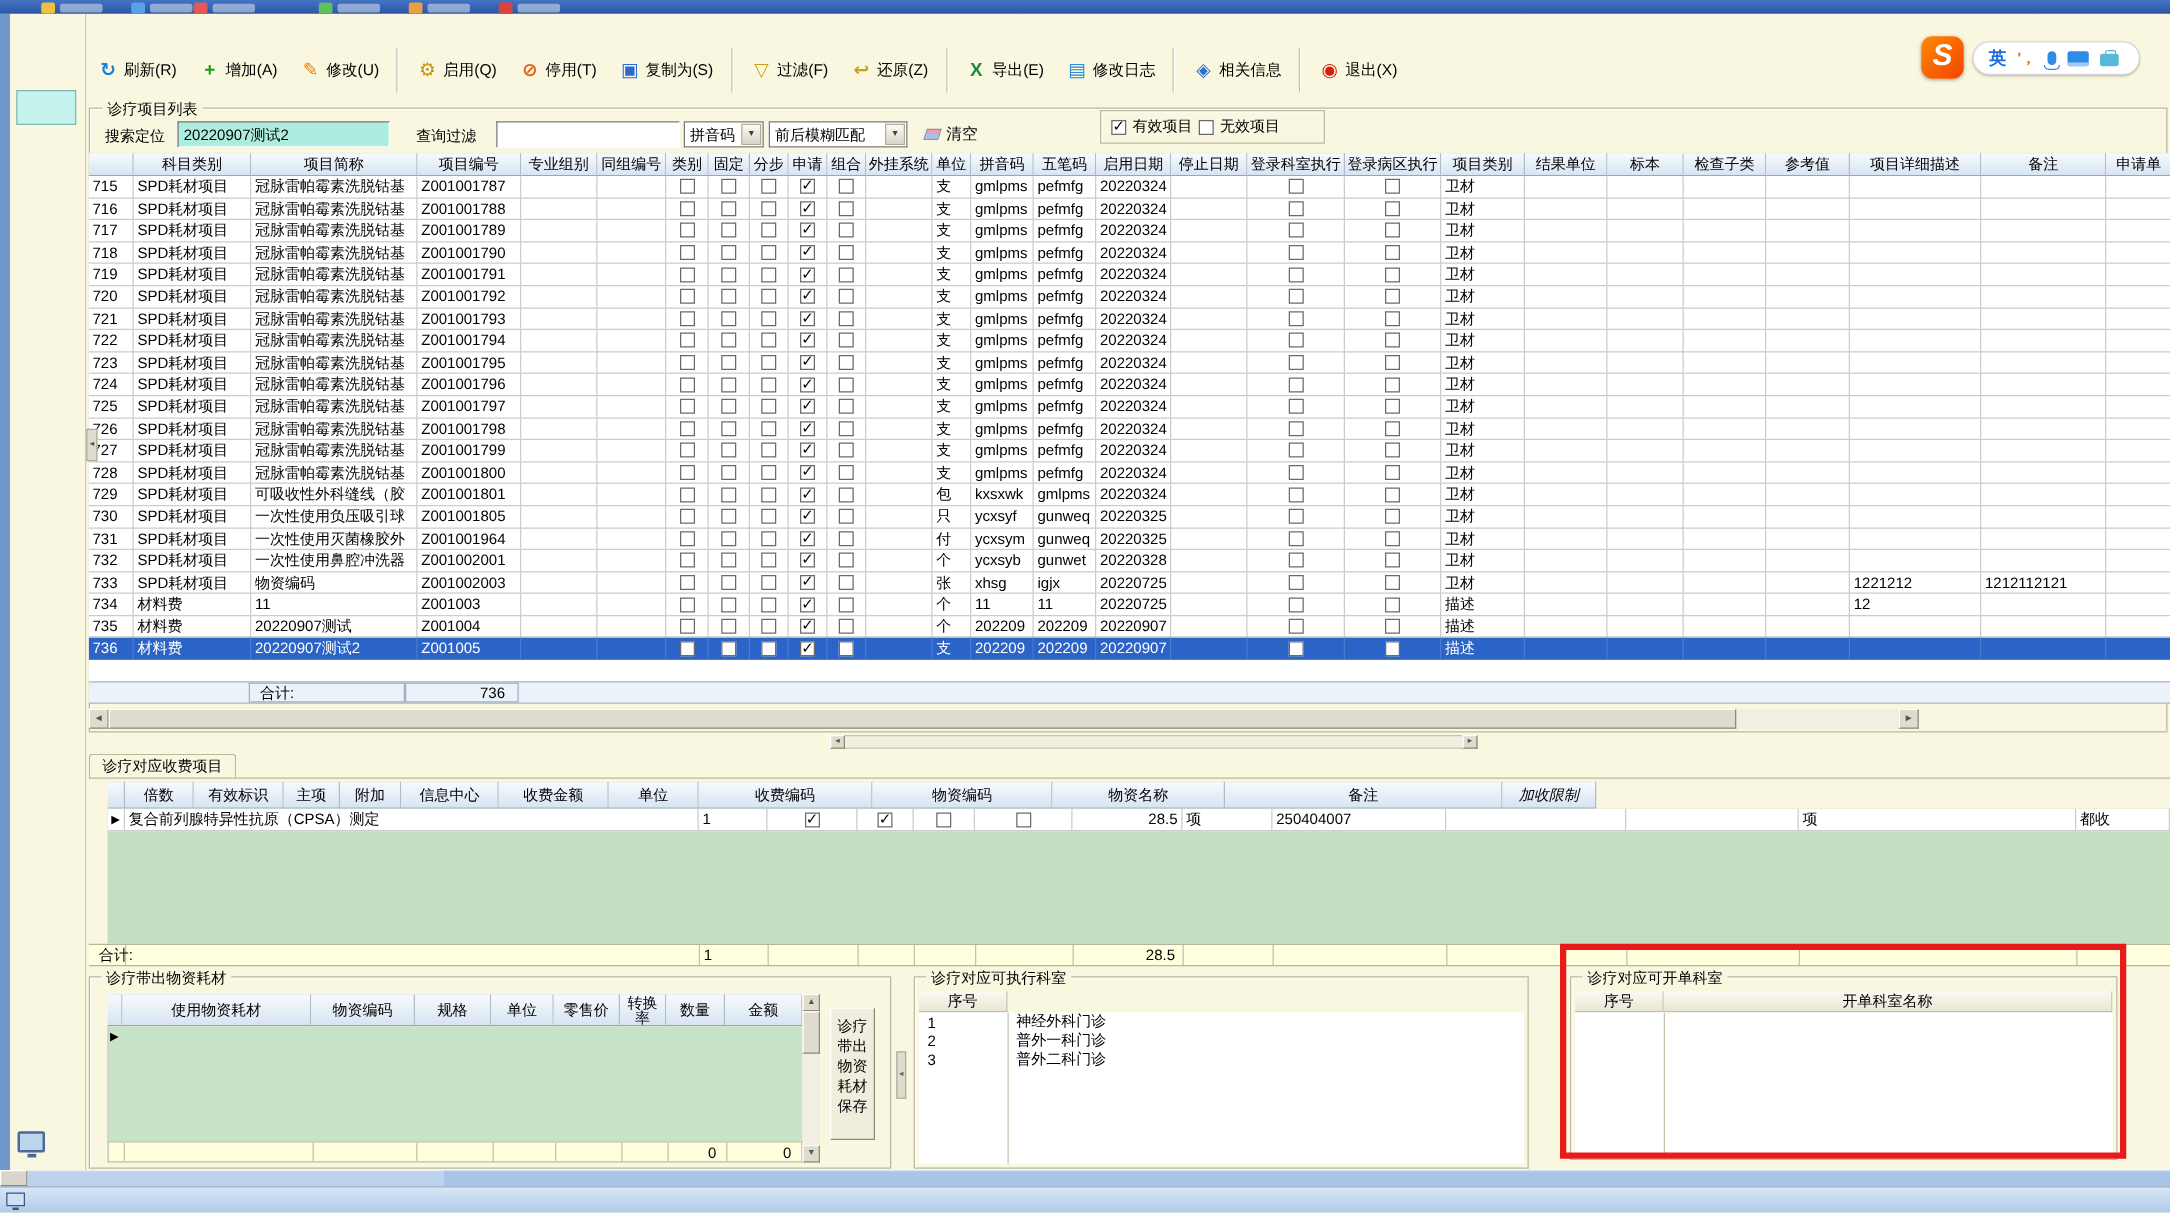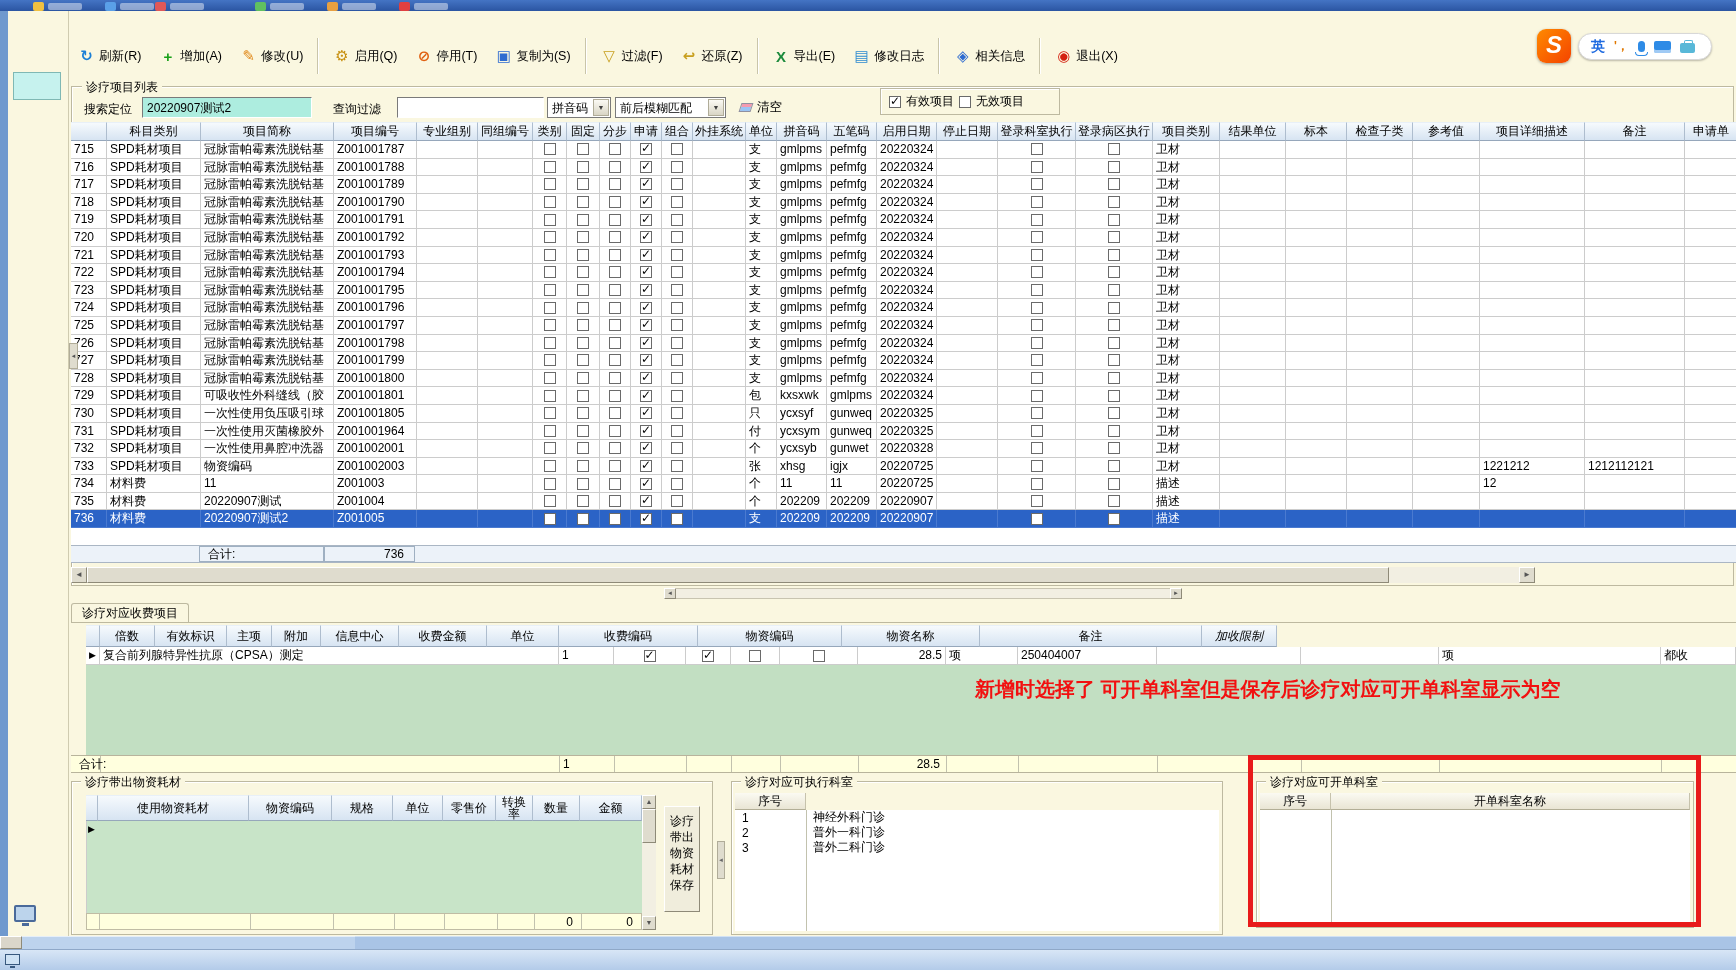--- a/index.html
+++ b/index.html
@@ -1273,21 +1273,20 @@
         </div>
         <div class="gcell ar" style="width: 88px;">28.5</div>
         <div class="gcell" style="width: 72px;">项</div>
         <div class="gcell" style="width: 139px;">250404007</div>
         <div class="gcell" style="width: 144px;"></div>
         <div class="gcell" style="width: 138px;"></div>
         <div class="gcell" style="width: 222px;">项</div>
         <div class="gcell" style="width: 75px;">都收</div>
       </div>
     </div>
-  <div class="abs" id="annotation">新增时选择了 可开单科室但是保存后诊疗对应可开单科室显示为空</div>
   <div class="abs" id="charge-total">
       <div class="vl" style="left: 29px;"></div>
       <div class="vl" style="left: 488px;"></div>
       <div class="vl" style="left: 543px;"></div>
       <div class="vl" style="left: 615px;"></div>
       <div class="vl" style="left: 660px;"></div>
       <div class="vl" style="left: 709px;"></div>
       <div class="vl" style="left: 787px;"></div>
       <div class="vl" style="left: 875px;"></div>
       <div class="vl" style="left: 947px;"></div>

